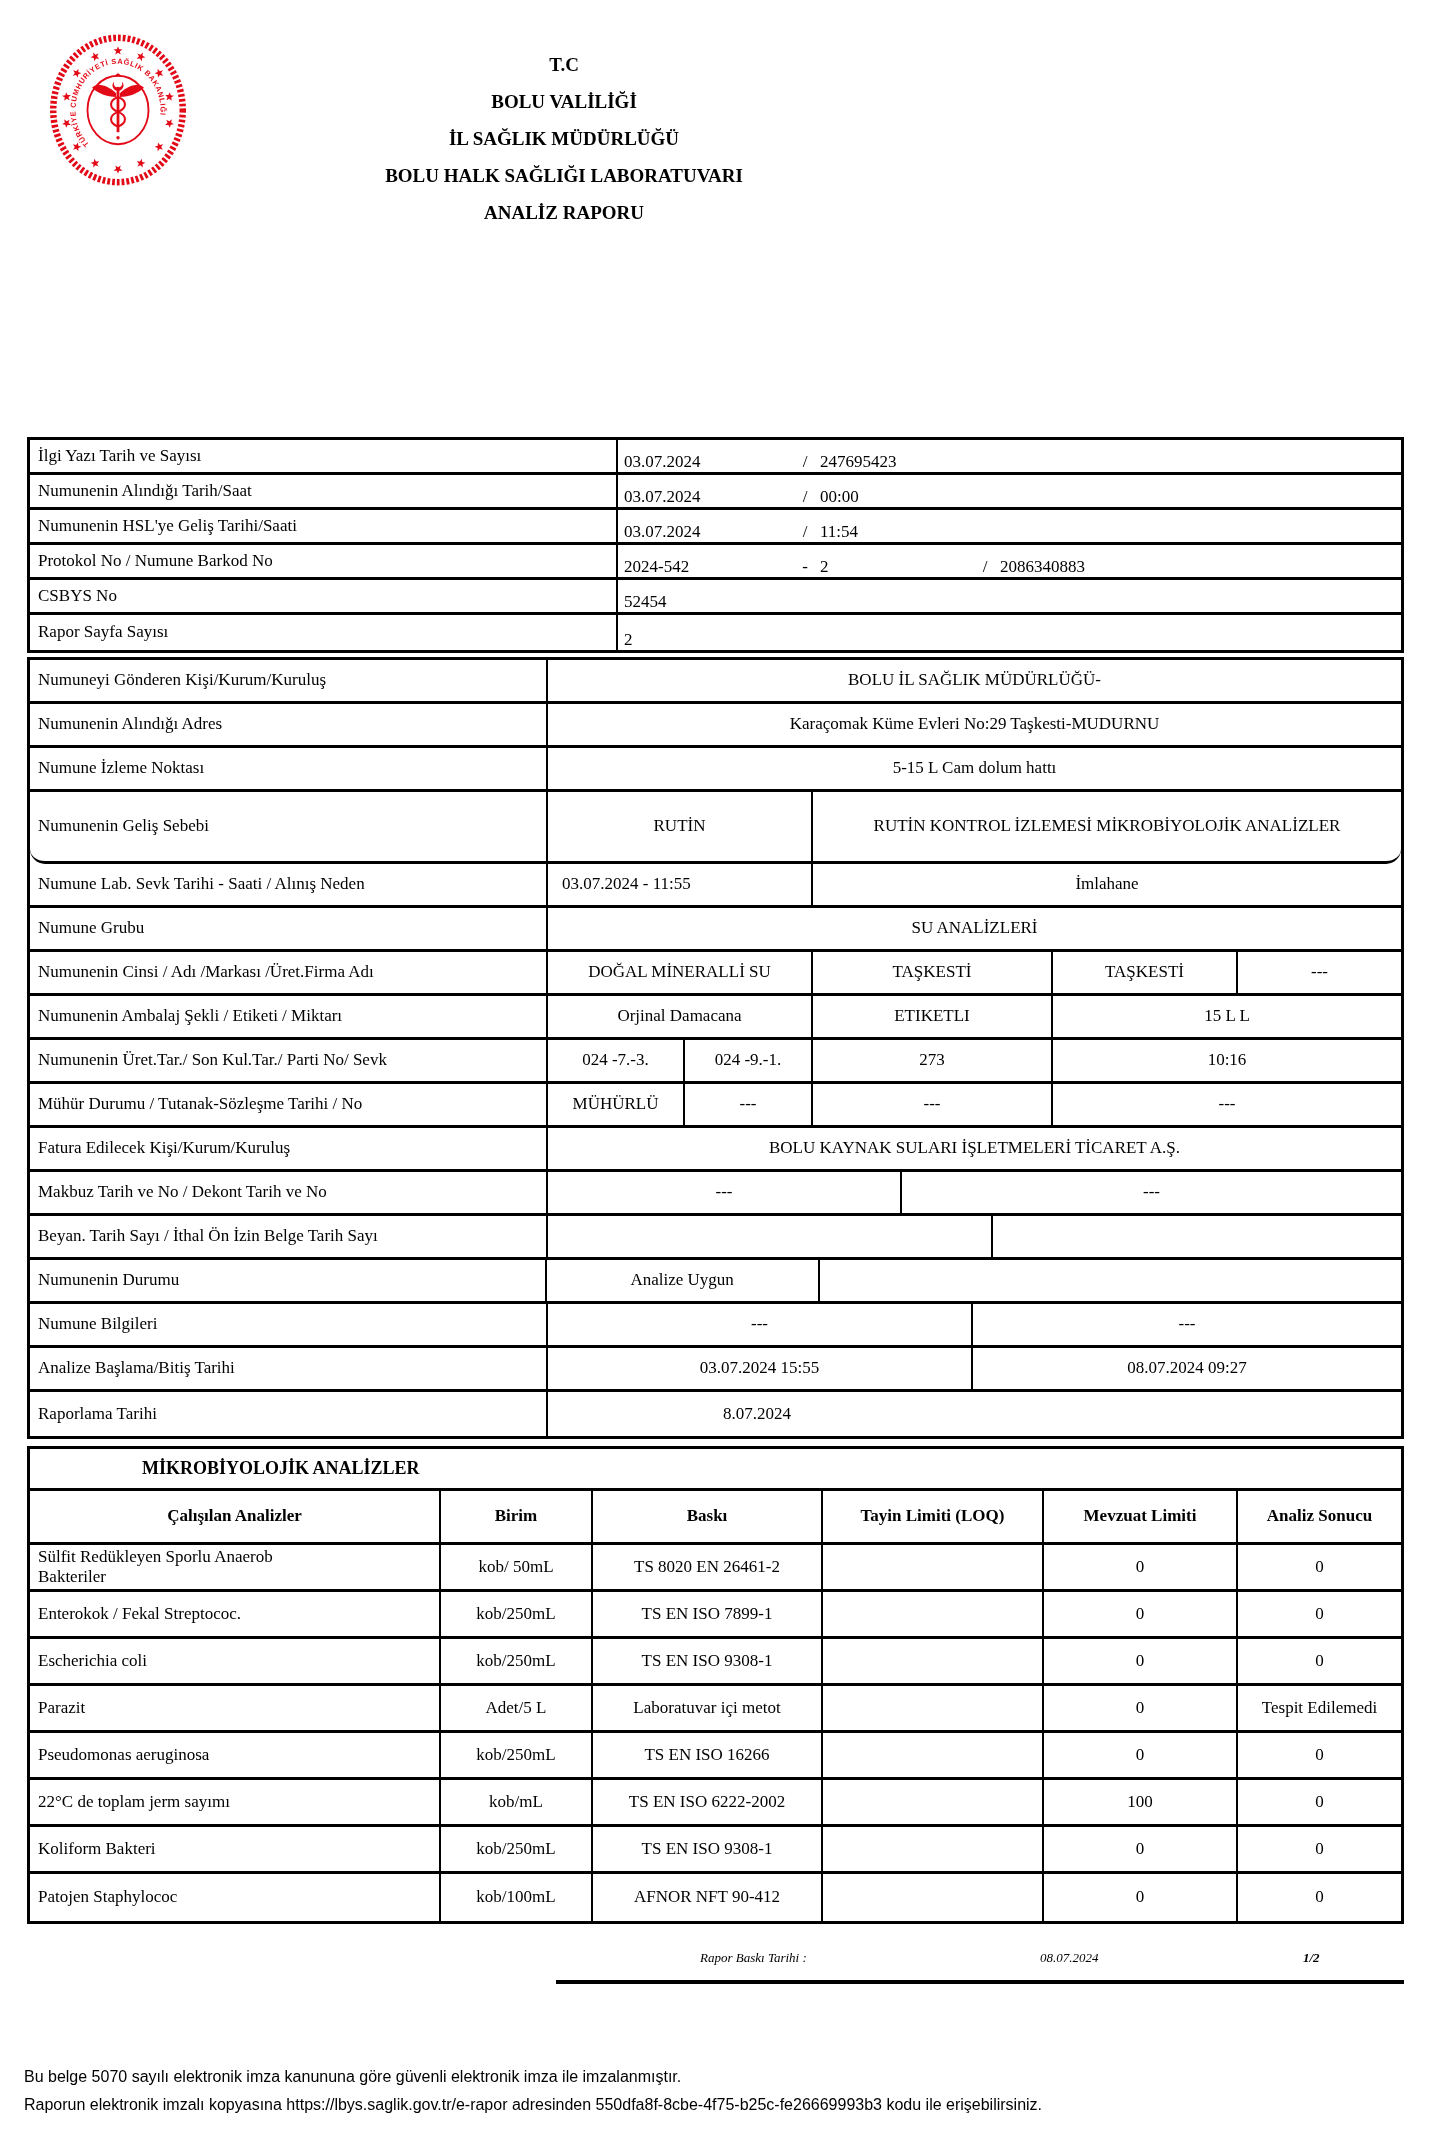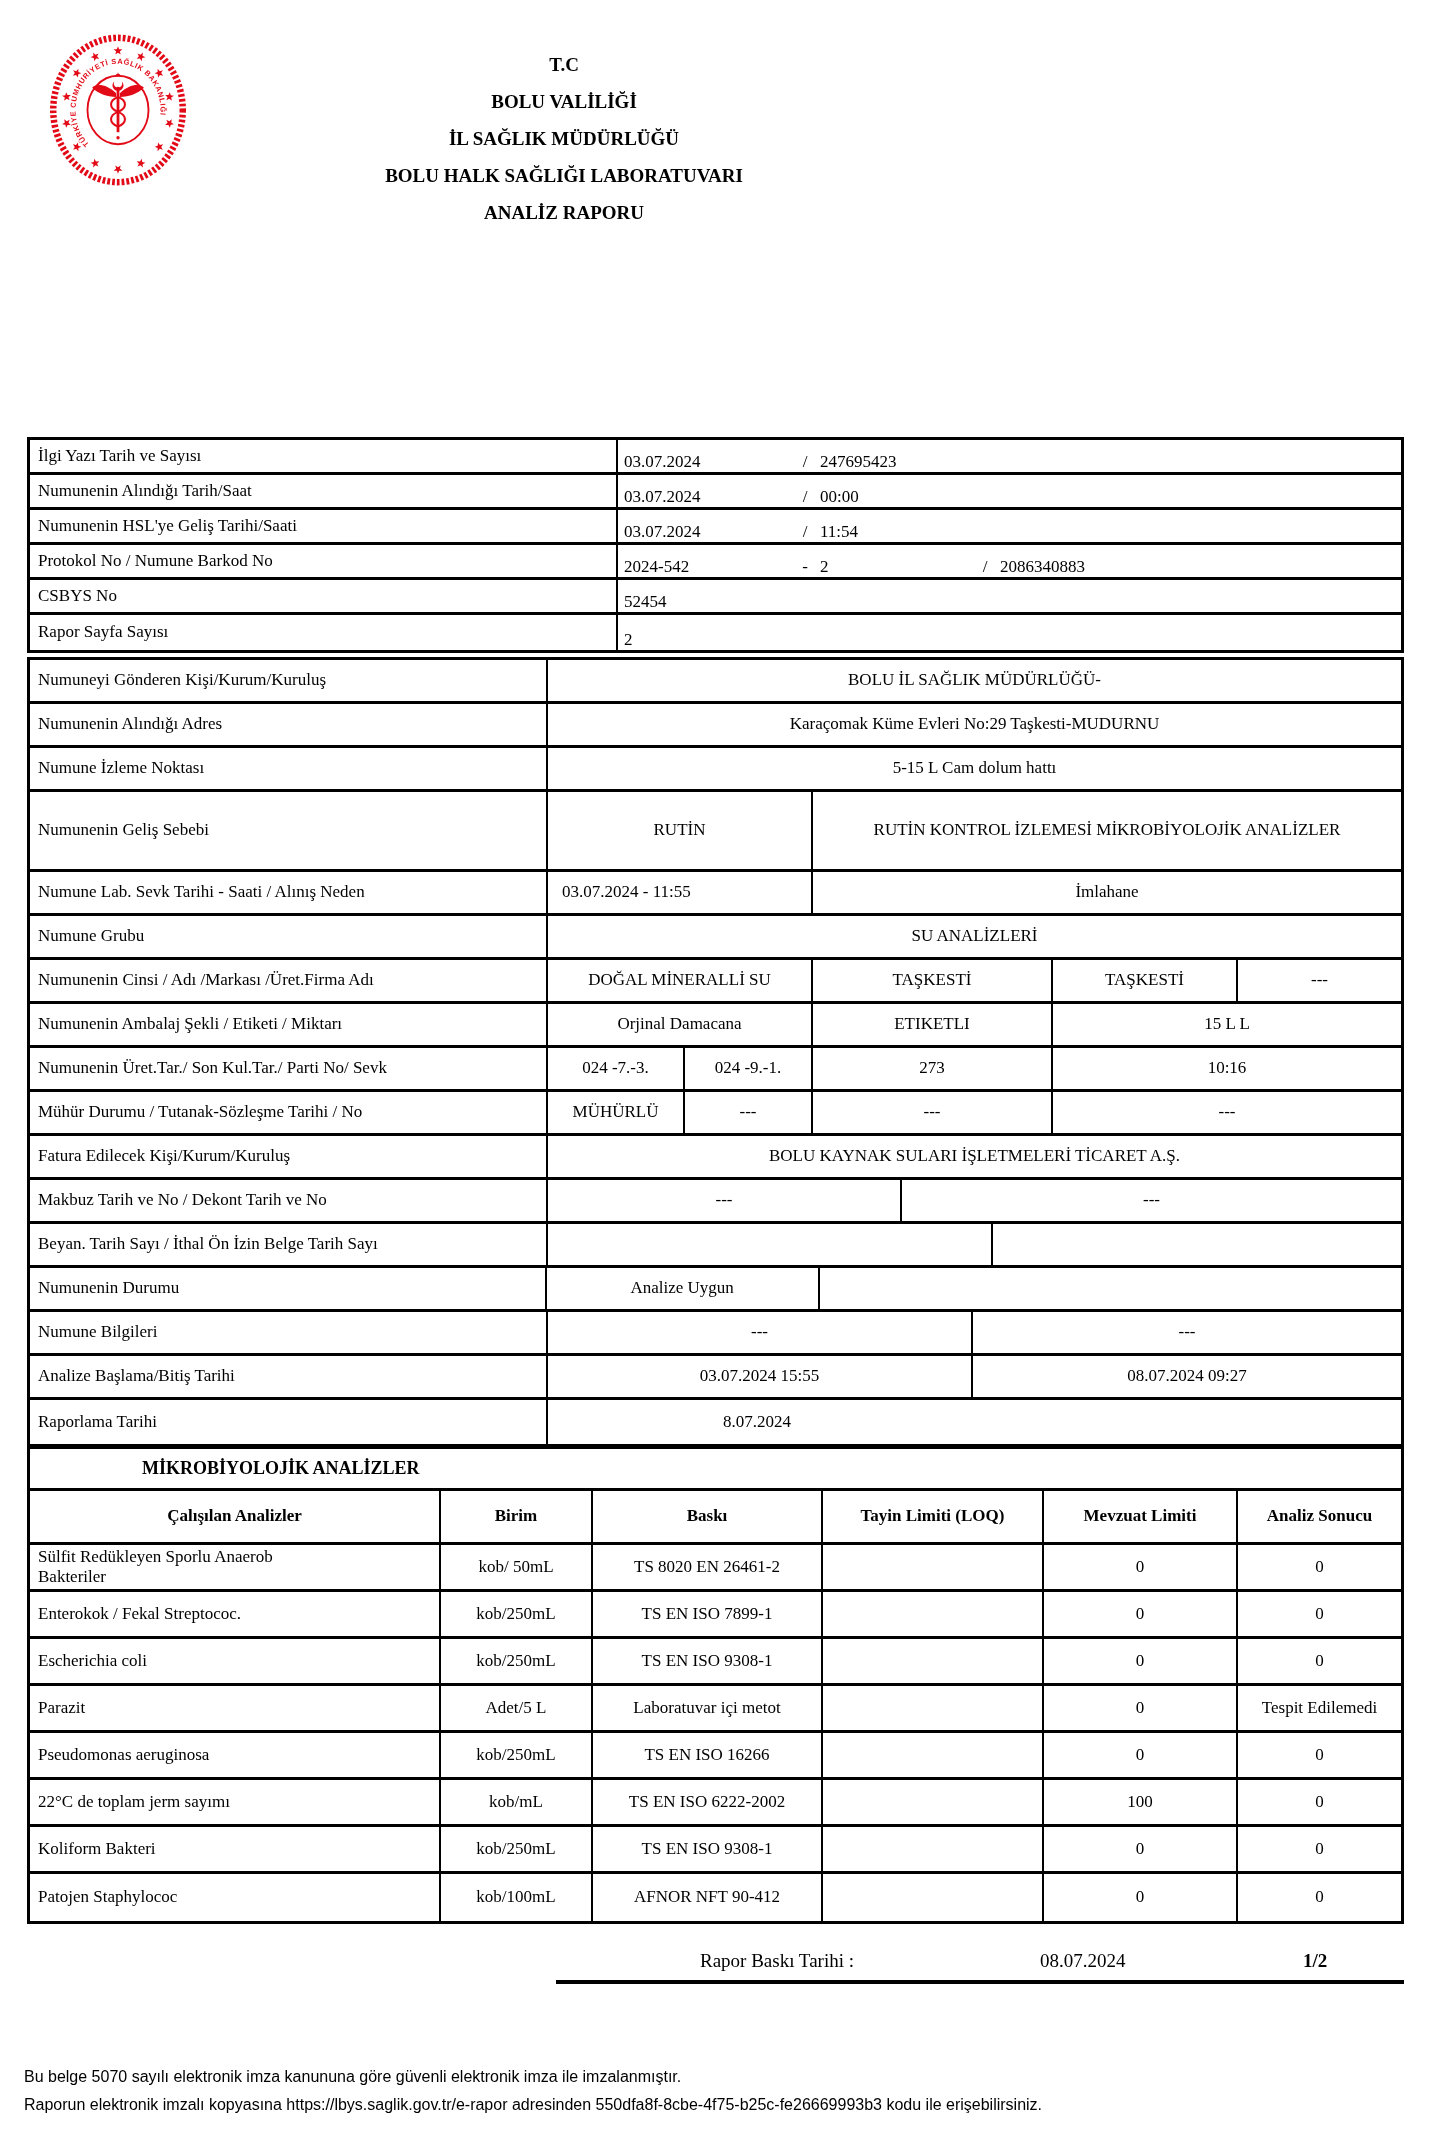--- a/index.html
+++ b/index.html
@@ -15,21 +15,21 @@
   
   .tbl { position:absolute; left:27px; width:1371px; border:3px solid #000;
          box-sizing:content-box; background:#fff; }
   .row { display:flex; border-bottom:3px solid #000; }
   .tbl .row:last-child { border-bottom:none; }
   .c { display:flex; align-items:center; border-right:2px solid #000;
        font-size:17px; line-height:1.2; overflow:hidden; }
   .row .c:last-child { border-right:none; }
   .lc { justify-content:flex-start; padding-left:8px; text-align:left; }
   .cc { justify-content:center; text-align:center; }
-  .h35 { height:35px; } .h44 { height:44px; } .h64 { height:80px; }
+  .h35 { height:35px; } .h44 { height:44px; } .h64 { height:72px;border-radius:15px; }
   .h42 { height:42px; } .h54 { height:54px; } .h47 { height:47px; }
 
   .w128{width:128px}.w137{width:137px}.w152{width:152px}.w163{width:163px}
   .w185{width:185px}.w194{width:194px}.w221{width:221px}.w230{width:230px}
   .w240{width:240px}.w265{width:265px}.w270{width:274px}.w348{width:348px}
   .w354{width:354px}.w408{width:408px}.w411{width:411px}.w425{width:425px}
   .w428{width:428px}.w445{width:445px}.w499{width:499px}.w518{width:518px}
   .w583{width:583px}.w588{width:588px}.w783{width:783px}.w853{width:853px}
 
   
@@ -42,21 +42,21 @@
   .wrapspan { display:inline-block; max-width:470px; line-height:1.3; }
   .halfspan { display:inline-block; width:418px; text-align:center; }
   .padl14 { padding-left:14px; }
 
   
   .t3title { font-weight:bold; font-size:18px; padding-left:112px; }
   .hb { font-weight:bold; }
   .analabel { display:inline-block; max-width:290px; }
 
   
-  .fp { position:absolute; top:1950px; font-size:19px; white-space:nowrap; }
+  .fp { position:absolute; top:1950px; font-size:13px; white-space:nowrap;font-style:italic; }
   .fp-label { left:700px; } .fp-date { left:1040px; } .fp-page { left:1303px; font-weight:bold; }
   .footer-rule { position:absolute; top:1980px; left:556px; width:848px; height:4px; background:#000; }
   .legal { position:absolute; left:24px; font-family:"Liberation Sans", sans-serif;
            font-size:16px; white-space:nowrap; }
   .legal1 { top:2068px; } .legal2 { top:2096px; }
 </style>
 </head>
 <body>
 
 <div class="page">

